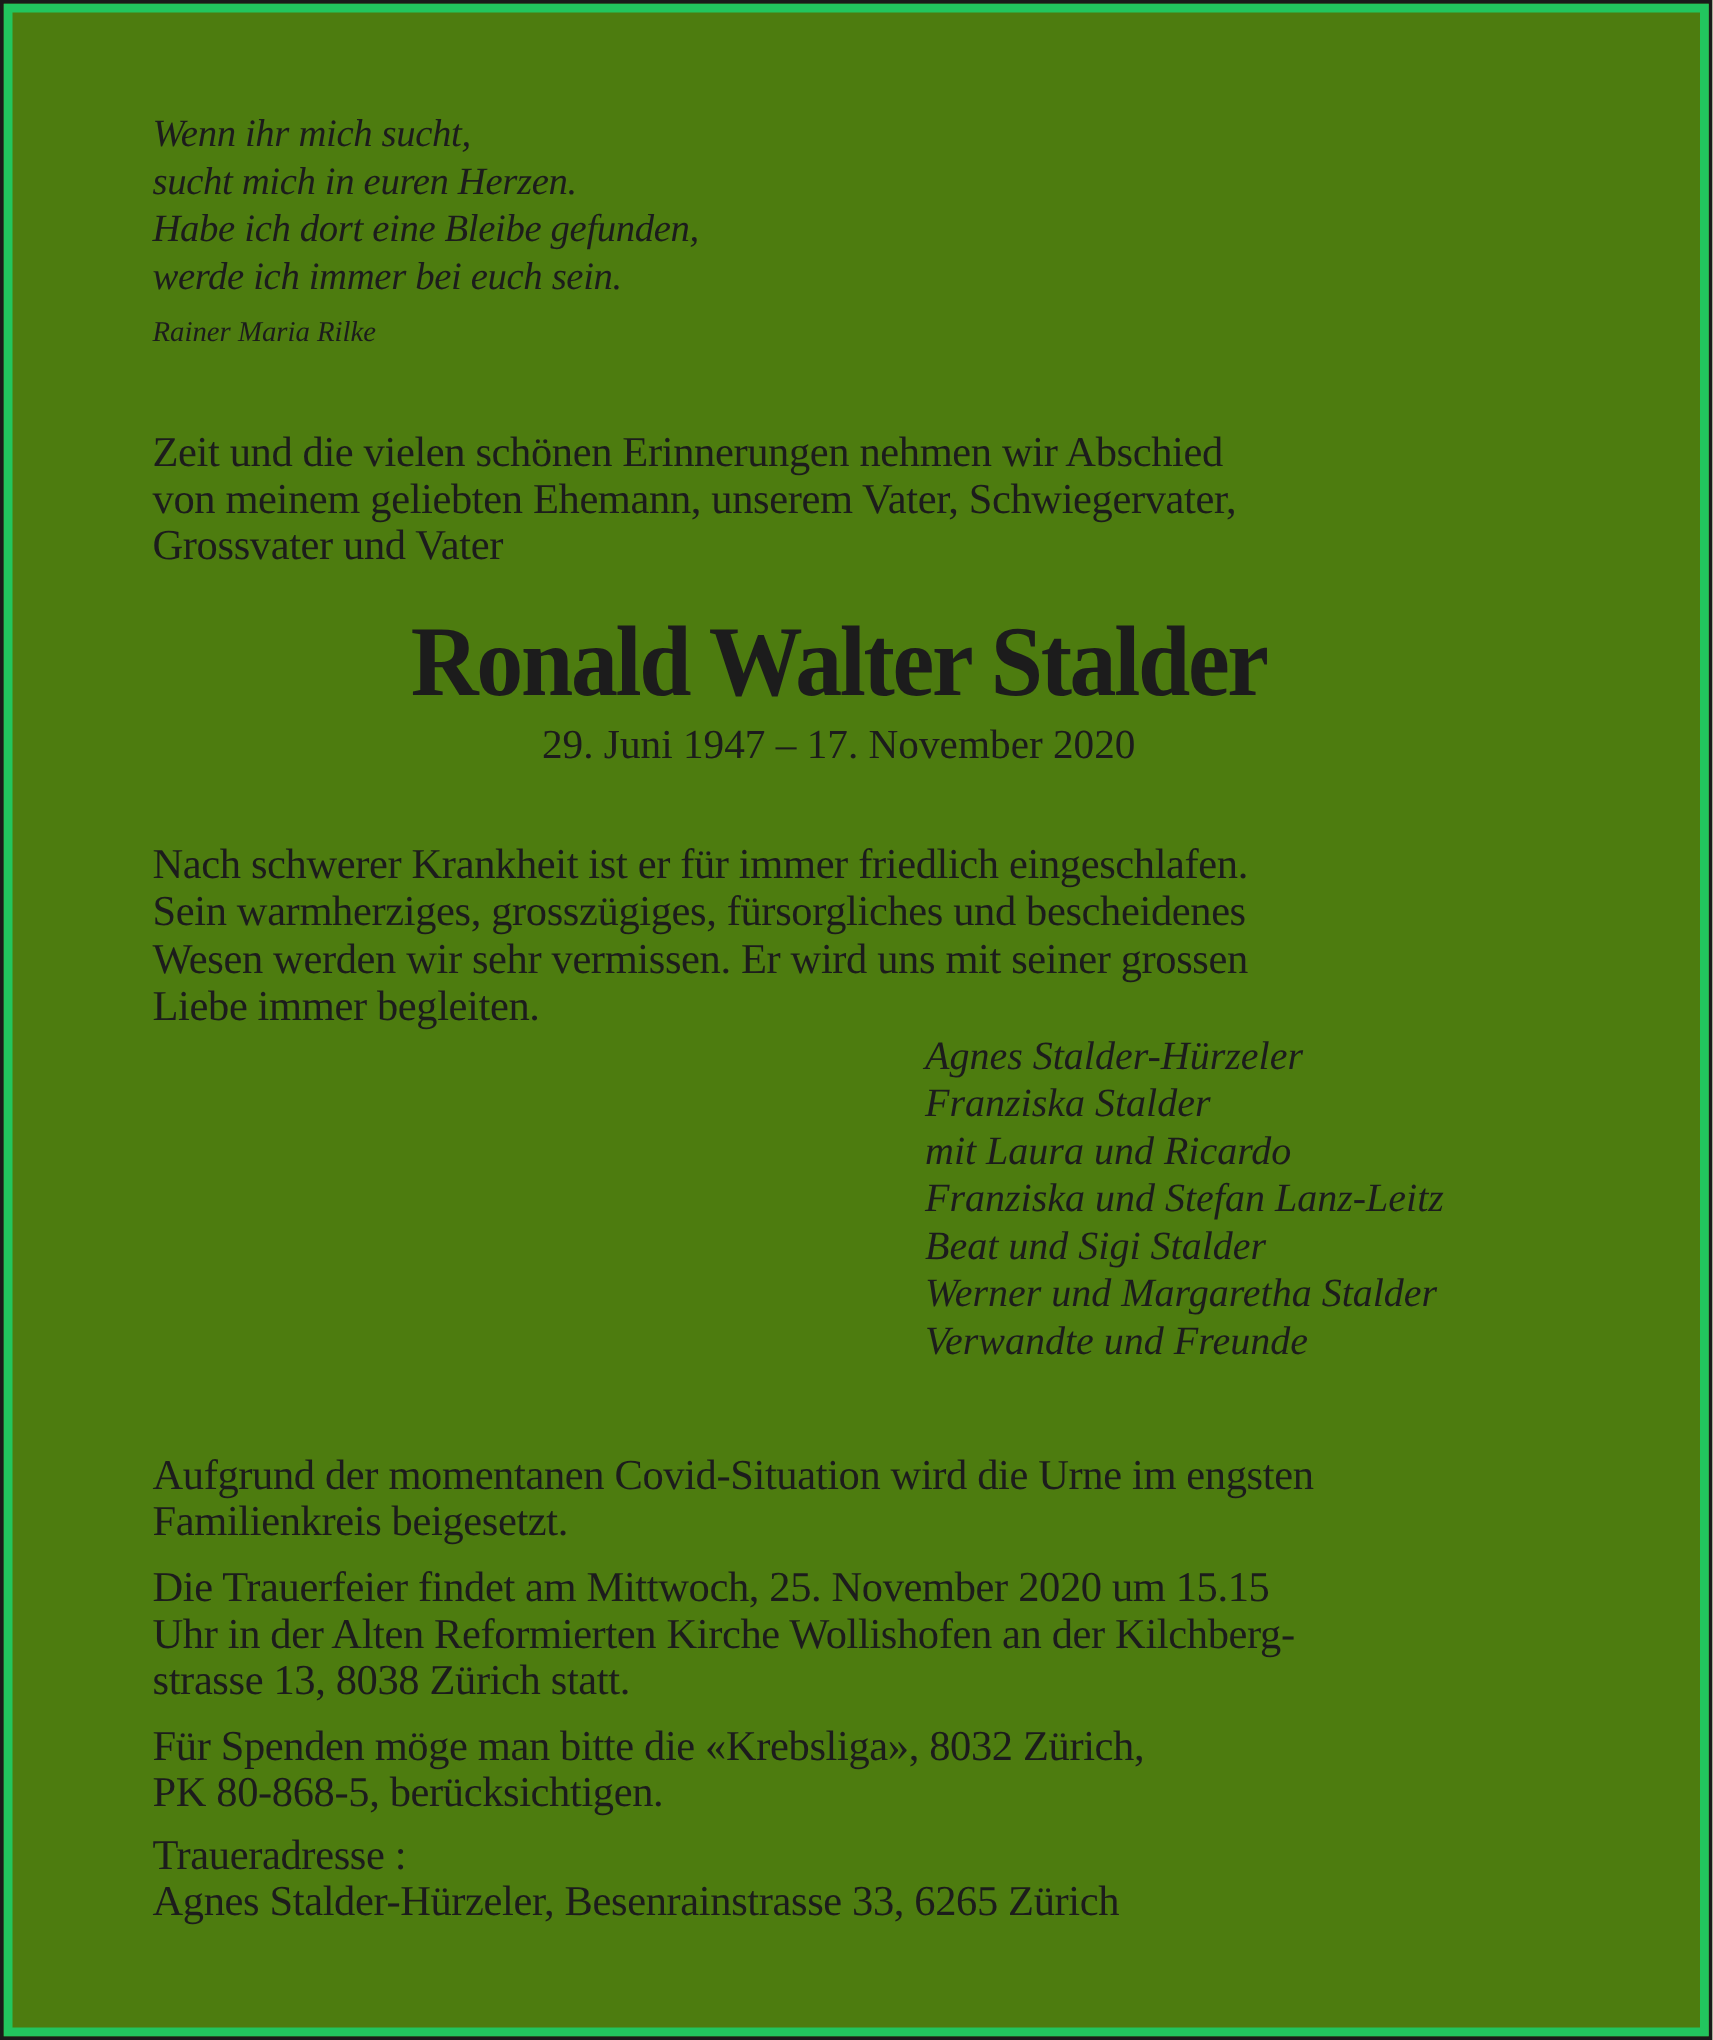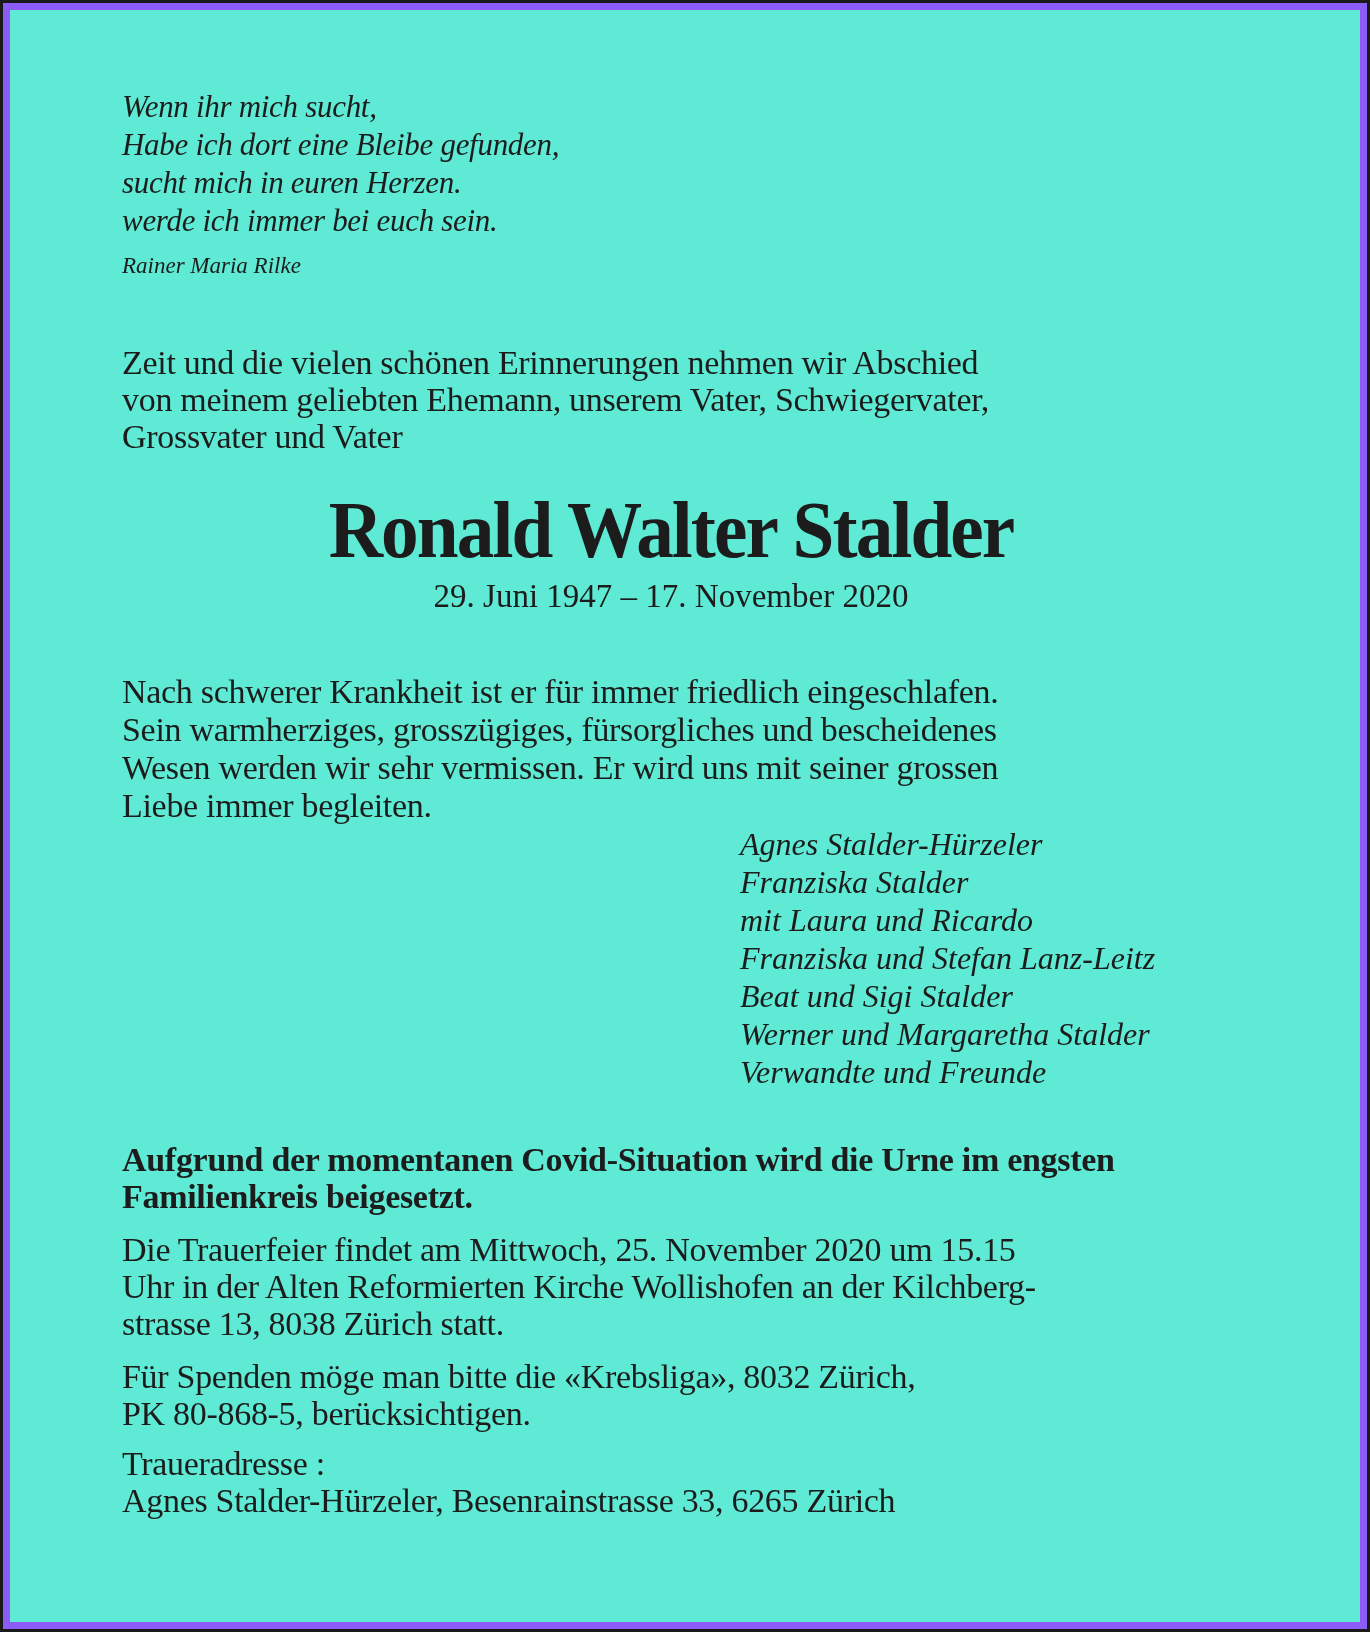--- a/index.html
+++ b/index.html
@@ -12,22 +12,22 @@
     width: 1370px;
     height: 1632px;
     box-sizing: border-box;
     background: #1a1a1a; 
     padding: 3px;
   }
   .sheet-inner {
     box-sizing: border-box;
     width: 100%;
     height: 100%;
-    background: #5eead4;
-    border: 7px solid #8b5cf6; 
+    background: #4d7c0f;
+    border: 7px solid #22c55e; 
     overflow: hidden;
   }
   .content {
     box-sizing: border-box;
     padding: 78px 140px 0 112px;
     color: #1c1c1c;
     font-family: "Liberation Serif", "DejaVu Serif", serif;
   }
   .poem {
     font-style: italic;
@@ -73,36 +73,36 @@
     margin-left: 618px;
     font-style: italic;
     font-size: 32px;
     line-height: 38px;
   }
   .para {
     font-size: 34px;
     line-height: 37px;
     letter-spacing: -0.3px;
   }
-  .urn-notice      { margin-top: 50px; font-weight: bold; }
+  .urn-notice      { margin-top: 71px; }
   .service-notice  { margin-top: 16px; }
   .donation-notice { margin-top: 16px; }
   .address-block   { margin-top: 13px; }
 </style>
 </head>
 <body>
 
 <div class="sheet">
   <div class="sheet-inner">
     <div class="content">
 
       <div class="poem">
           <div>Wenn ihr mich sucht,</div>
+          <div>sucht mich in euren Herzen.</div>
           <div>Habe ich dort eine Bleibe gefunden,</div>
-          <div>sucht mich in euren Herzen.</div>
           <div>werde ich immer bei euch sein.</div>
         </div>
 
       <div class="poem-author">Rainer Maria Rilke</div>
 
       <div class="intro">
           <div>Zeit und die vielen schönen Erinnerungen nehmen wir Abschied</div>
           <div>von meinem geliebten Ehemann, unserem Vater, Schwiegervater,</div>
           <div>Grossvater und Vater</div>
         </div>

